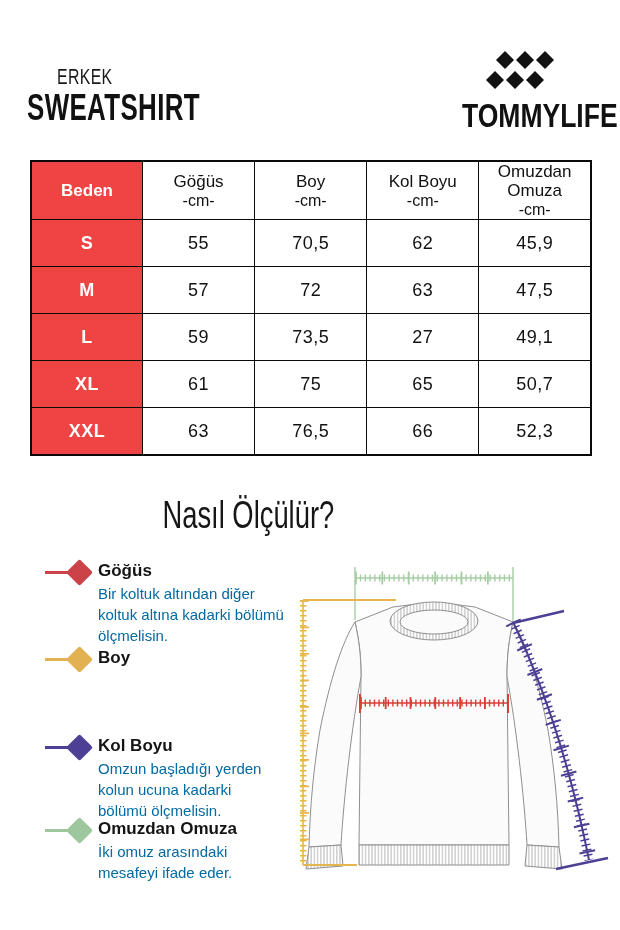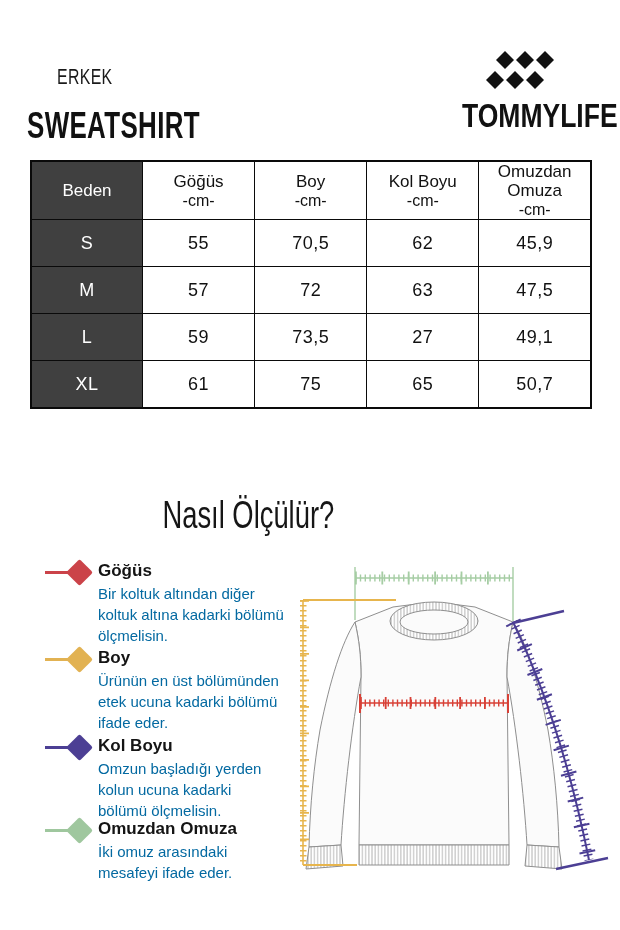--- a/index.html
+++ b/index.html
@@ -5,35 +5,35 @@
   html,body{margin:0;padding:0;background:#fff;}
   #page{position:relative;width:620px;height:930px;background:#ffffff;overflow:hidden;
         font-family:"Liberation Sans",sans-serif;color:#111;}
 
   .cond{display:inline-block;transform:scaleX(0.72);transform-origin:0 50%;white-space:nowrap;}
   .cond-c{display:inline-block;transform:scaleX(0.78);transform-origin:50% 50%;white-space:nowrap;}
 
   
   .title-block{position:absolute;left:27px;top:66px;}
   .title-cat{font-size:22px;font-weight:400;letter-spacing:0.5px;line-height:1;color:#1a1a1a;margin-left:30px;}
-  .title-prod{font-size:36px;font-weight:700;letter-spacing:0.5px;line-height:1;margin-top:20px;color:#111;}
+  .title-prod{font-size:36px;font-weight:700;letter-spacing:0.5px;line-height:1;margin-top:2px;color:#111;}
 
   .brand-block{position:absolute;top:50px;right:20px;width:160px;text-align:center;}
   .brand-logo{display:block;margin:0 auto;}
   .brand-name{font-size:34px;font-weight:700;line-height:1;margin-top:8px;color:#111;}
 
   
   .size-table{position:absolute;left:30px;top:160px;border-collapse:collapse;table-layout:fixed;
               width:562px;border:2px solid #0a0a0a;}
   .size-table td,.size-table th{border:1.5px solid #0a0a0a;text-align:center;vertical-align:middle;
               font-weight:400;padding:0;}
   .size-table th{height:56px;font-size:17px;line-height:19px;white-space:pre-line;}
   .size-table td{height:46px;font-size:18px;letter-spacing:0.5px;}
   .col-size{width:110px;}
-  .size-table .dark{background:#404040;color:#fff;border-color:#0a0a0a;}
+  .size-table .dark{background:#ef4444;color:#fff;border-color:#0a0a0a;font-weight:bold;}
   .unit{display:block;font-size:16px;}
 
   
   .htm-title{position:absolute;left:0;top:494px;width:496px;text-align:center;
              font-size:38px;font-weight:500;color:#161616;}
   .htm-title .cond{transform-origin:50% 50%;}
 
   .legend-item{position:absolute;left:45px;width:270px;}
   .legend-icon{position:absolute;left:0;top:2px;width:48px;height:22px;}
   .legend-line{position:absolute;left:0;top:9px;width:28px;height:3px;}
@@ -98,20 +98,27 @@
       <td>27</td>
       <td>49,1</td>
     </tr>
     <tr>
       <td class="dark">XL</td>
       <td>61</td>
       <td>75</td>
       <td>65</td>
       <td>50,7</td>
     </tr>
+    <tr>
+      <td class="dark">XXL</td>
+      <td>63</td>
+      <td>76,5</td>
+      <td>66</td>
+      <td>52,3</td>
+    </tr>
   </tbody>
     </table>
 
   <div class="htm-title">
     <span class="cond">Nasıl Ölçülür?</span>
   </div>
 
   <div class="legend-item" style="top:560px">
     <div class="legend-icon">
       <div class="legend-line" style="background-color: rgb(203, 67, 73);"></div>
@@ -125,23 +132,20 @@
     </div>
   </div>
 
   <div class="legend-item" style="top:647px">
     <div class="legend-icon">
       <div class="legend-line" style="background-color: rgb(226, 178, 82);"></div>
       <div class="legend-diamond" style="background-color: rgb(226, 178, 82);"></div>
     </div>
     <div class="legend-text">
       <div class="legend-title">Boy</div>
-      <div class="legend-desc">Ürünün en üst bölümünden
-etek ucuna kadarki bölümü
-ifade eder.</div>
     </div>
   </div>
 
   <div class="legend-item" style="top:735px">
     <div class="legend-icon">
       <div class="legend-line" style="background-color: rgb(76, 63, 148);"></div>
       <div class="legend-diamond" style="background-color: rgb(76, 63, 148);"></div>
     </div>
     <div class="legend-text">
       <div class="legend-title">Kol Boyu</div>

